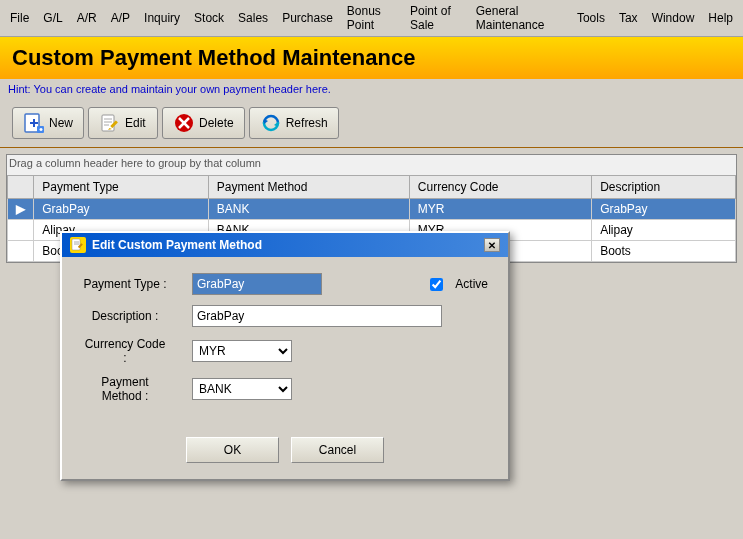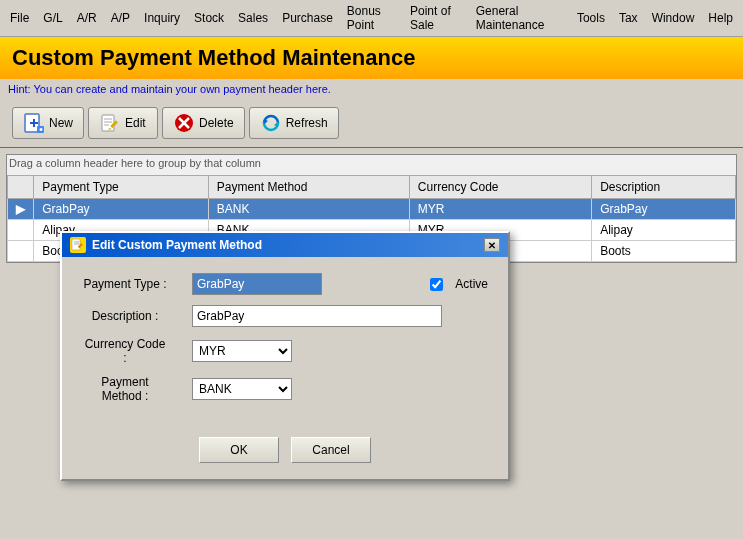--- a/index.html
+++ b/index.html
@@ -212,21 +212,21 @@
       font-size: 12px;
     }
     .modal-footer {
       display: flex;
       justify-content: center;
       gap: 12px;
       padding: 8px 16px 16px;
       background: #d4d0c8;
     }
     .footer-btn {
-      width: 80px;
+      width: 93px;
       height: 26px;
       background: linear-gradient(to bottom, #f0f0e8, #d8d4c8);
       border: 1px solid #888;
       border-top: 1px solid #fff;
       border-left: 1px solid #fff;
       cursor: pointer;
       font-size: 12px;
     }
     .top-row-with-active {
       display: flex;

